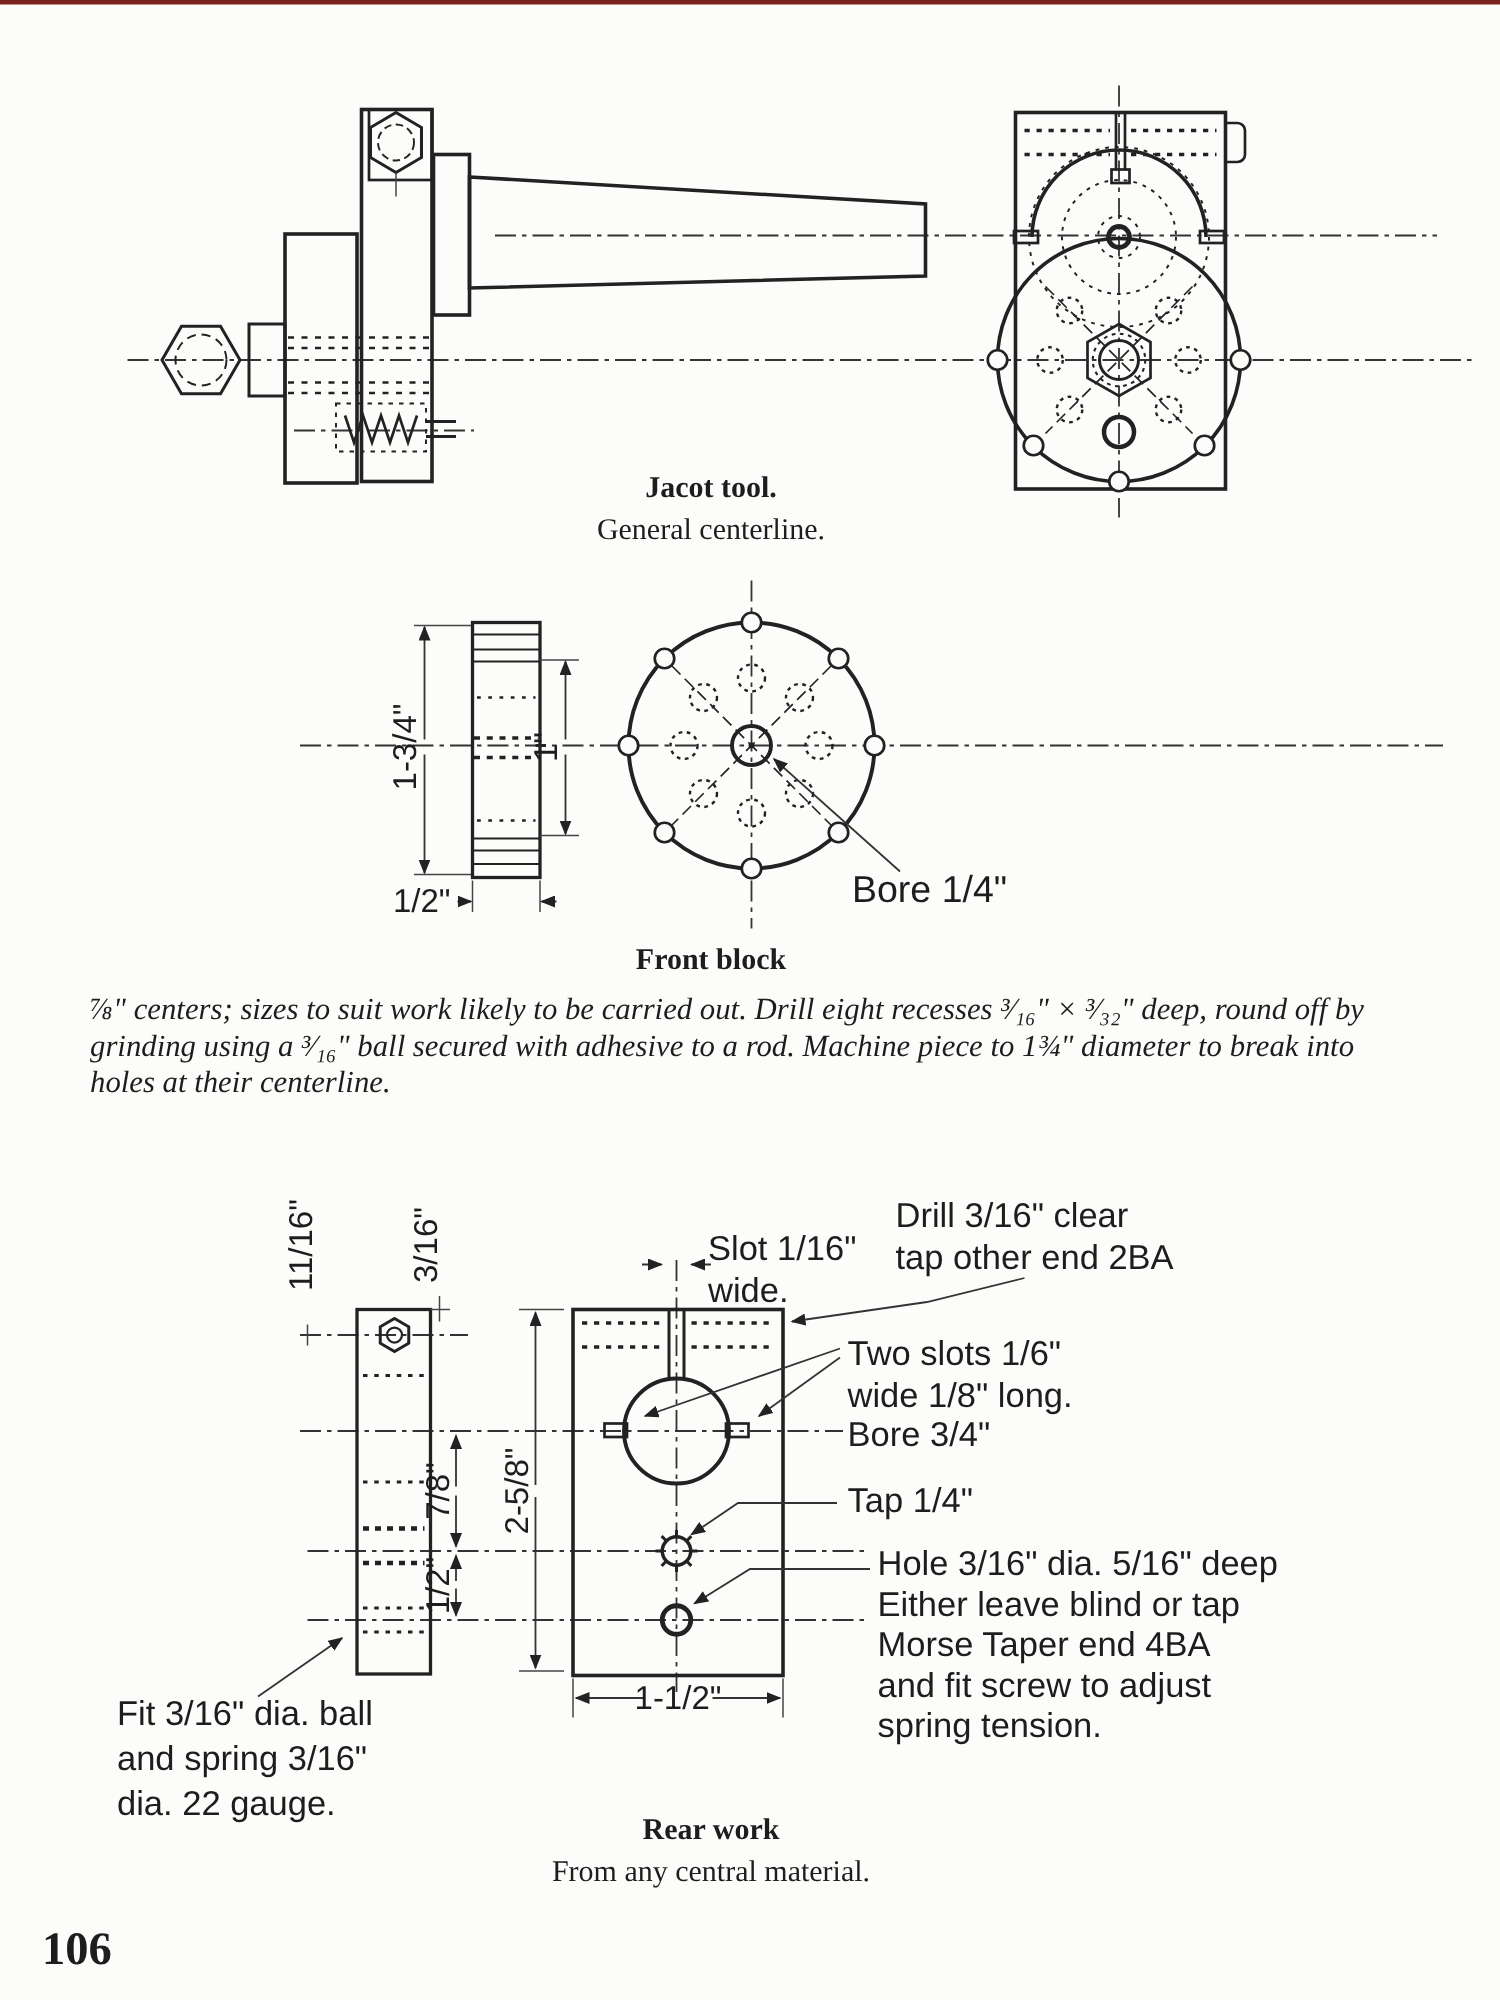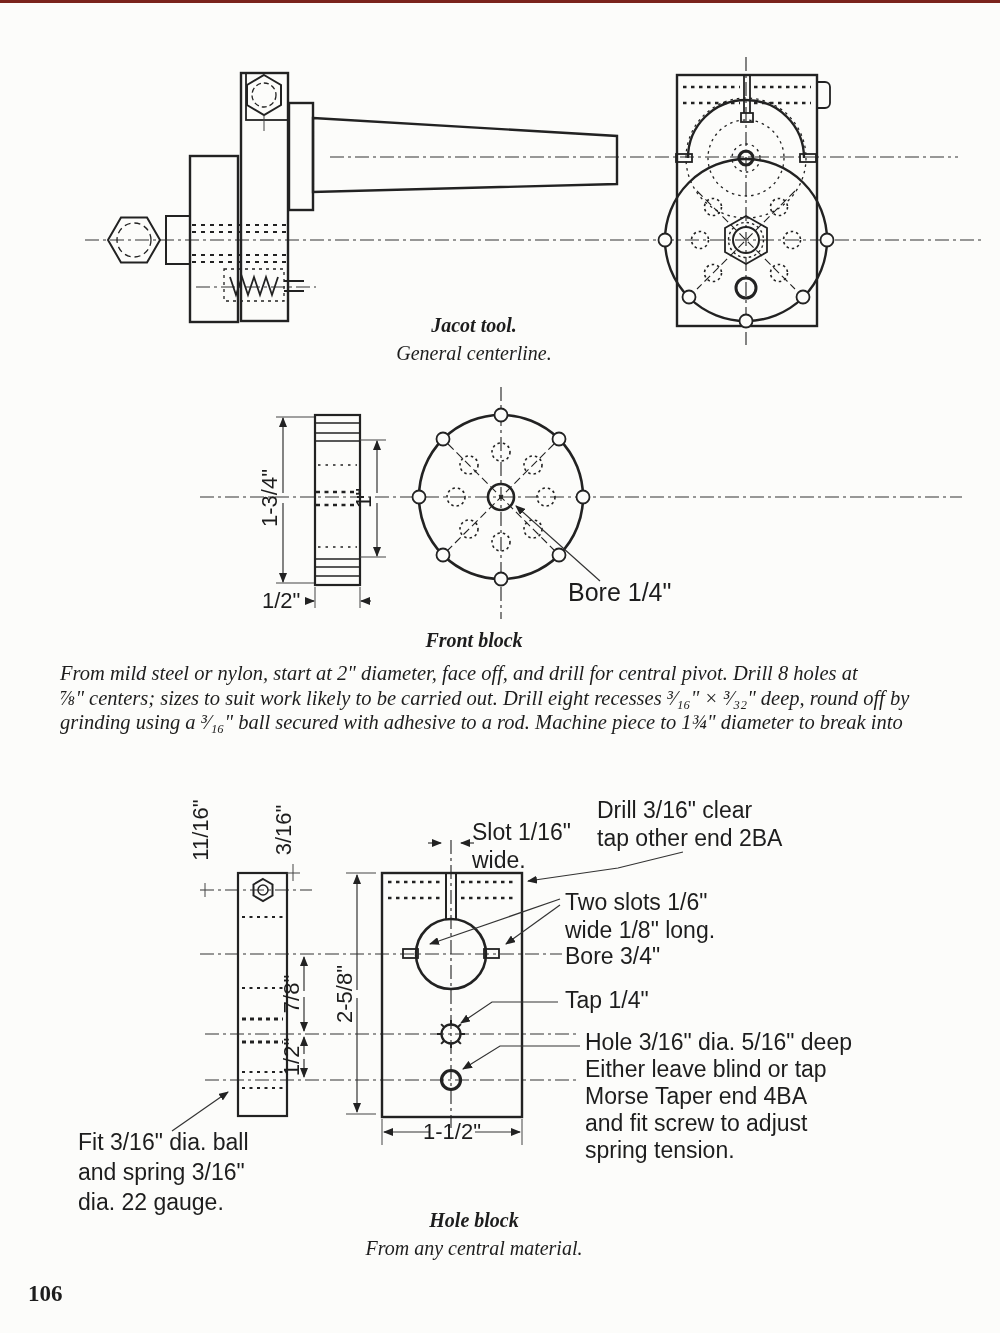--- a/index.html
+++ b/index.html
@@ -3,24 +3,24 @@
 <meta charset="utf-8">
 <style>
   html,body{margin:0;padding:0;}
   body{
     width:1000px;height:1333px;position:relative;overflow:hidden;
     background:#fcfcfa;color:#1d1d1d;
     font-family:"Liberation Serif", "DejaVu Serif", serif;
   }
   .abs{position:absolute;}
   .scan-edge{left:0;top:0;width:1000px;height:3px;background:#7a241c;}
-  .caption{left:0;width:948px;text-align:center;font-style:italic;font-size:20px;}
+  .caption{left:0;width:948px;text-align:center;font-size:20px;}
   .caption.bold{font-weight:bold;}
   .body-text{left:60px;width:910px;font-style:italic;font-size:20.5px;line-height:24.6px;}
-  .page-num{left:28px;top:1281px;font-weight:bold;font-size:23px;}
+  .page-num{left:28px;top:1281px;font-weight:bold;font-size:31px;}
   svg{position:absolute;left:0;}
   svg text{
     font-family:"Liberation Sans","DejaVu Sans",sans-serif;
     fill:#1d1d1d;stroke:none;
   }
   .lbl{font-size:23px;}
   .dim{font-size:22px;}
   .ln{stroke:#222;fill:none;}
   .cl{stroke:#333;stroke-width:1.2;stroke-dasharray:14 4 3 4;fill:none;}
   .dot{stroke:#222;fill:none;}
@@ -183,23 +183,23 @@
     <circle class="ln" stroke-width="2.6" cx="501" cy="122" r="13"></circle>
     <circle cx="501" cy="122" r="2" fill="#222"></circle>
     <path class="leader" d="M600,206 L516,131" marker-end="url(#arrF)"></path>
     <text class="lbl" x="568" y="226" style="font-size:25px">Bore 1/4"</text>
   </g>
 </svg>
 
 <div class="abs caption bold" style="top:629px">Front block</div>
 
 <div class="abs body-text" style="top:661px">
-  <div>From mild steel or nylon, start at 2" diameter, face off, and drill for central pivot. Drill 8 holes at</div>
   <div>⅞" centers; sizes to suit work likely to be carried out. Drill eight recesses ³⁄₁₆" × ³⁄₃₂" deep, round off by</div>
   <div>grinding using a ³⁄₁₆" ball secured with adhesive to a rod. Machine piece to 1¾" diameter to break into</div>
+  <div>holes at their centerline.</div>
 </div>
 
 <svg class="abs" style="top:778px" width="1000" height="445" viewBox="0 0 1000 445">
   <defs>
     <marker id="arrR" markerWidth="10" markerHeight="8" refX="9" refY="4" orient="auto" markerUnits="userSpaceOnUse">
       <path d="M0,0 L10,4 L0,8 z" fill="#222"></path>
     </marker>
   </defs>
   <g>
     <line class="cl" x1="200" y1="112" x2="312" y2="112"></line>
@@ -293,16 +293,16 @@
     <text class="lbl" x="585" y="299">Either leave blind or tap</text>
     <text class="lbl" x="585" y="326">Morse Taper end 4BA</text>
     <text class="lbl" x="585" y="353">and fit screw to adjust</text>
     <text class="lbl" x="585" y="380">spring tension.</text>
     <text class="lbl" x="78" y="372">Fit 3/16" dia. ball</text>
     <text class="lbl" x="78" y="402">and spring 3/16"</text>
     <text class="lbl" x="78" y="432">dia. 22 gauge.</text>
   </g>
 </svg>
 
-<div class="abs caption bold" style="top:1209px">Hole block</div>
+<div class="abs caption bold" style="top:1209px">Rear work</div>
 <div class="abs caption" style="top:1237px">From any central material.</div>
 
 <div class="abs page-num">106</div>
 
 </body></html>

